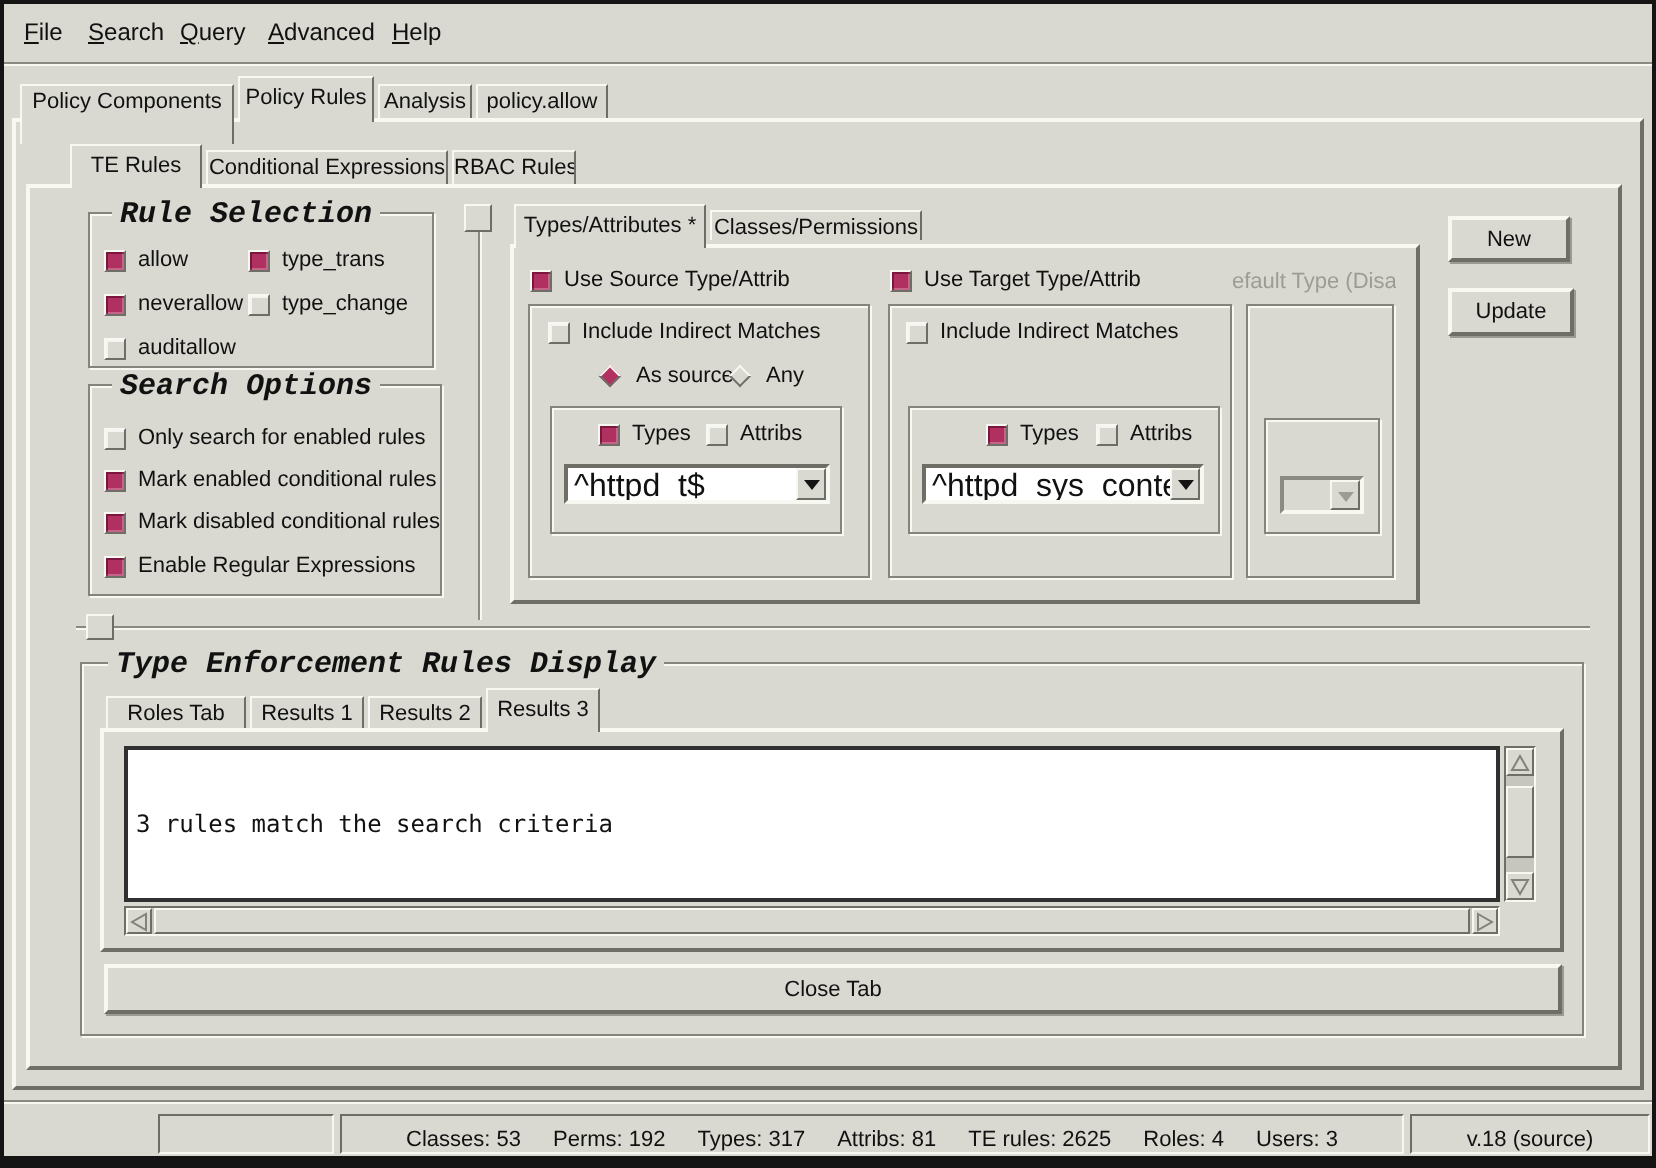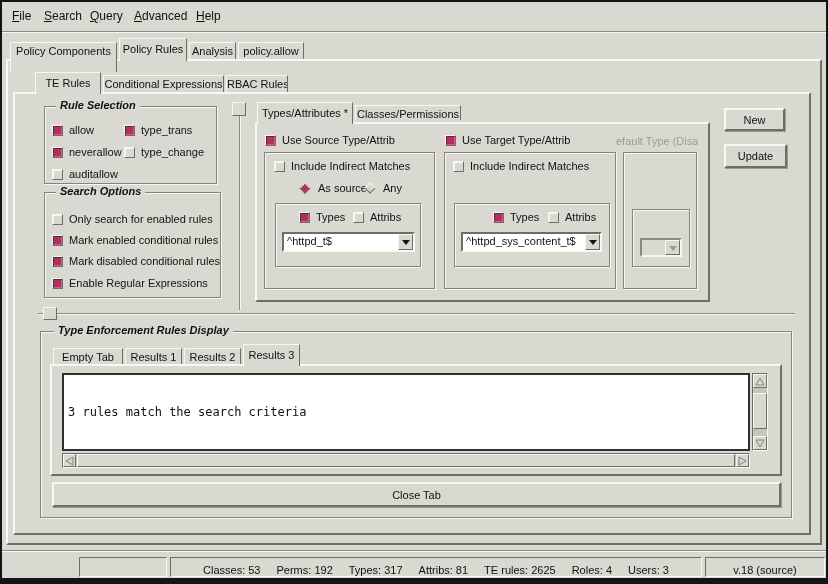--- a/index.html
+++ b/index.html
@@ -16,37 +16,37 @@
   .mi{position:absolute;top:7px;font-size:12px;white-space:nowrap;cursor:default;}
   .mn{text-decoration:underline;}
   .tab{position:absolute;box-sizing:border-box;background:var(--bg);
     border:1px solid;border-color:var(--hi) var(--lo) var(--lo) var(--hi);border-bottom:none;
     text-align:center;font-size:11px;z-index:3;padding-top:2px;white-space:nowrap;overflow:hidden;cursor:default;}
   .tab.active{padding-top:4px;}
   .frame2{position:absolute;box-sizing:border-box;border:2px solid;
     border-color:var(--hi) var(--lo) var(--lo) var(--hi);z-index:1;}
   .groove{position:absolute;box-sizing:border-box;border:1px solid #84847c;
     box-shadow:inset 1px 1px 0 var(--hi),1px 1px 0 var(--hi);}
-  .glabel{position:absolute;background:var(--bg);padding:0 4px;font-size:11px;
-    font-weight:bold;font-style:italic;z-index:2;white-space:nowrap;}
+  .glabel{position:absolute;background:var(--bg);padding:0 4px;font-size:15px;
+    font-weight:bold;font-style:italic;z-index:2;white-space:nowrap;font-family:Liberation Mono, monospace;}
   .btn{position:absolute;box-sizing:border-box;background:var(--bg);
     border:2px solid;border-color:var(--hi) var(--lo) var(--lo) var(--hi);
     box-shadow:1px 1px 0 #9a9a92;font-size:11px;display:flex;align-items:center;justify-content:center;cursor:default;}
   .cbrow{position:absolute;display:flex;align-items:center;gap:6px;font-size:11px;white-space:nowrap;cursor:default;}
   .ind{width:11px;height:11px;box-sizing:border-box;background:var(--bg);flex:0 0 auto;
     border:1px solid;border-color:var(--hi) var(--lo) var(--lo) var(--hi);
     box-shadow:inset 1px 1px 0 rgba(255,255,255,.7);}
   .ind.checked{background:var(--maroon);
     box-shadow:inset 1px 1px 0 rgba(90,5,40,.6),inset -1px -1px 0 rgba(255,255,255,.25);}
   .rind{width:8px;height:8px;transform:rotate(45deg);box-sizing:border-box;background:var(--bg);
     border:1px solid;border-color:var(--hi) var(--lo) var(--lo) var(--hi);margin:0 3px;flex:0 0 auto;}
   .rind.selected{background:var(--maroon);}
   .combo{position:absolute;box-sizing:border-box;display:flex;background:#fff;
     border:2px solid;border-color:var(--lo) var(--hi) var(--hi) var(--lo);}
-  .cval{flex:1;font-size:11px;padding:1px 3px;overflow:hidden;white-space:nowrap;}
+  .cval{flex:1;font-size:16px;padding:1px 3px;overflow:hidden;white-space:nowrap;}
   .cbtn{width:15px;box-sizing:border-box;background:var(--bg);flex:0 0 auto;
     border:1px solid;border-color:var(--hi) var(--lo) var(--lo) var(--hi);
     display:flex;align-items:center;justify-content:center;}
   .carrow{width:0;height:0;border:4px solid transparent;border-top:5px solid #141414;margin-top:5px;}
   .combo.disabled{background:var(--bg);border-color:var(--lo2) var(--hi) var(--hi) var(--lo2);}
   .combo.disabled .carrow{border-top-color:var(--dis);}
   .sashline-h{position:absolute;height:1px;background:var(--lo2);box-shadow:0 1px 0 var(--hi);}
   .sashline-v{position:absolute;width:1px;background:var(--lo2);box-shadow:1px 0 0 var(--hi);}
   .handle{position:absolute;box-sizing:border-box;background:var(--bg);z-index:2;
     border:1px solid;border-color:var(--hi) var(--lo) var(--lo) var(--hi);}
@@ -211,21 +211,21 @@
 
   <div class="btn" style="left:722px;top:106px;width:61px;height:23px">New</div>
   <div class="btn" style="left:722px;top:142px;width:63px;height:24px">Update</div>
 
   <div class="sashline-h" style="left:36px;top:311px;width:757px"></div>
   <div class="handle" style="left:41px;top:305px;width:14px;height:13px"></div>
 
   <div class="groove" style="left:38px;top:329px;width:752px;height:187px"></div>
   <div class="glabel" style="left:52px;top:322px">Type Enforcement Rules Display</div>
 
-  <div class="tab" style="left:51px;top:346px;width:70px;height:16px">Empty Tab</div>
+  <div class="tab" style="left:51px;top:346px;width:70px;height:16px">Roles Tab</div>
   <div class="tab" style="left:123px;top:346px;width:57px;height:16px">Results 1</div>
   <div class="tab" style="left:182px;top:346px;width:57px;height:16px">Results 2</div>
   <div class="tab active" style="left:241px;top:342px;width:57px;height:22px">Results 3</div>
   <div class="frame2" style="left:48px;top:362px;width:732px;height:112px"></div>
 
   <div class="resultsbox" style="left:60px;top:371px;width:688px;height:78px">
     <div>3 rules match the search criteria</div>
     <div>&nbsp;</div>
     
     

